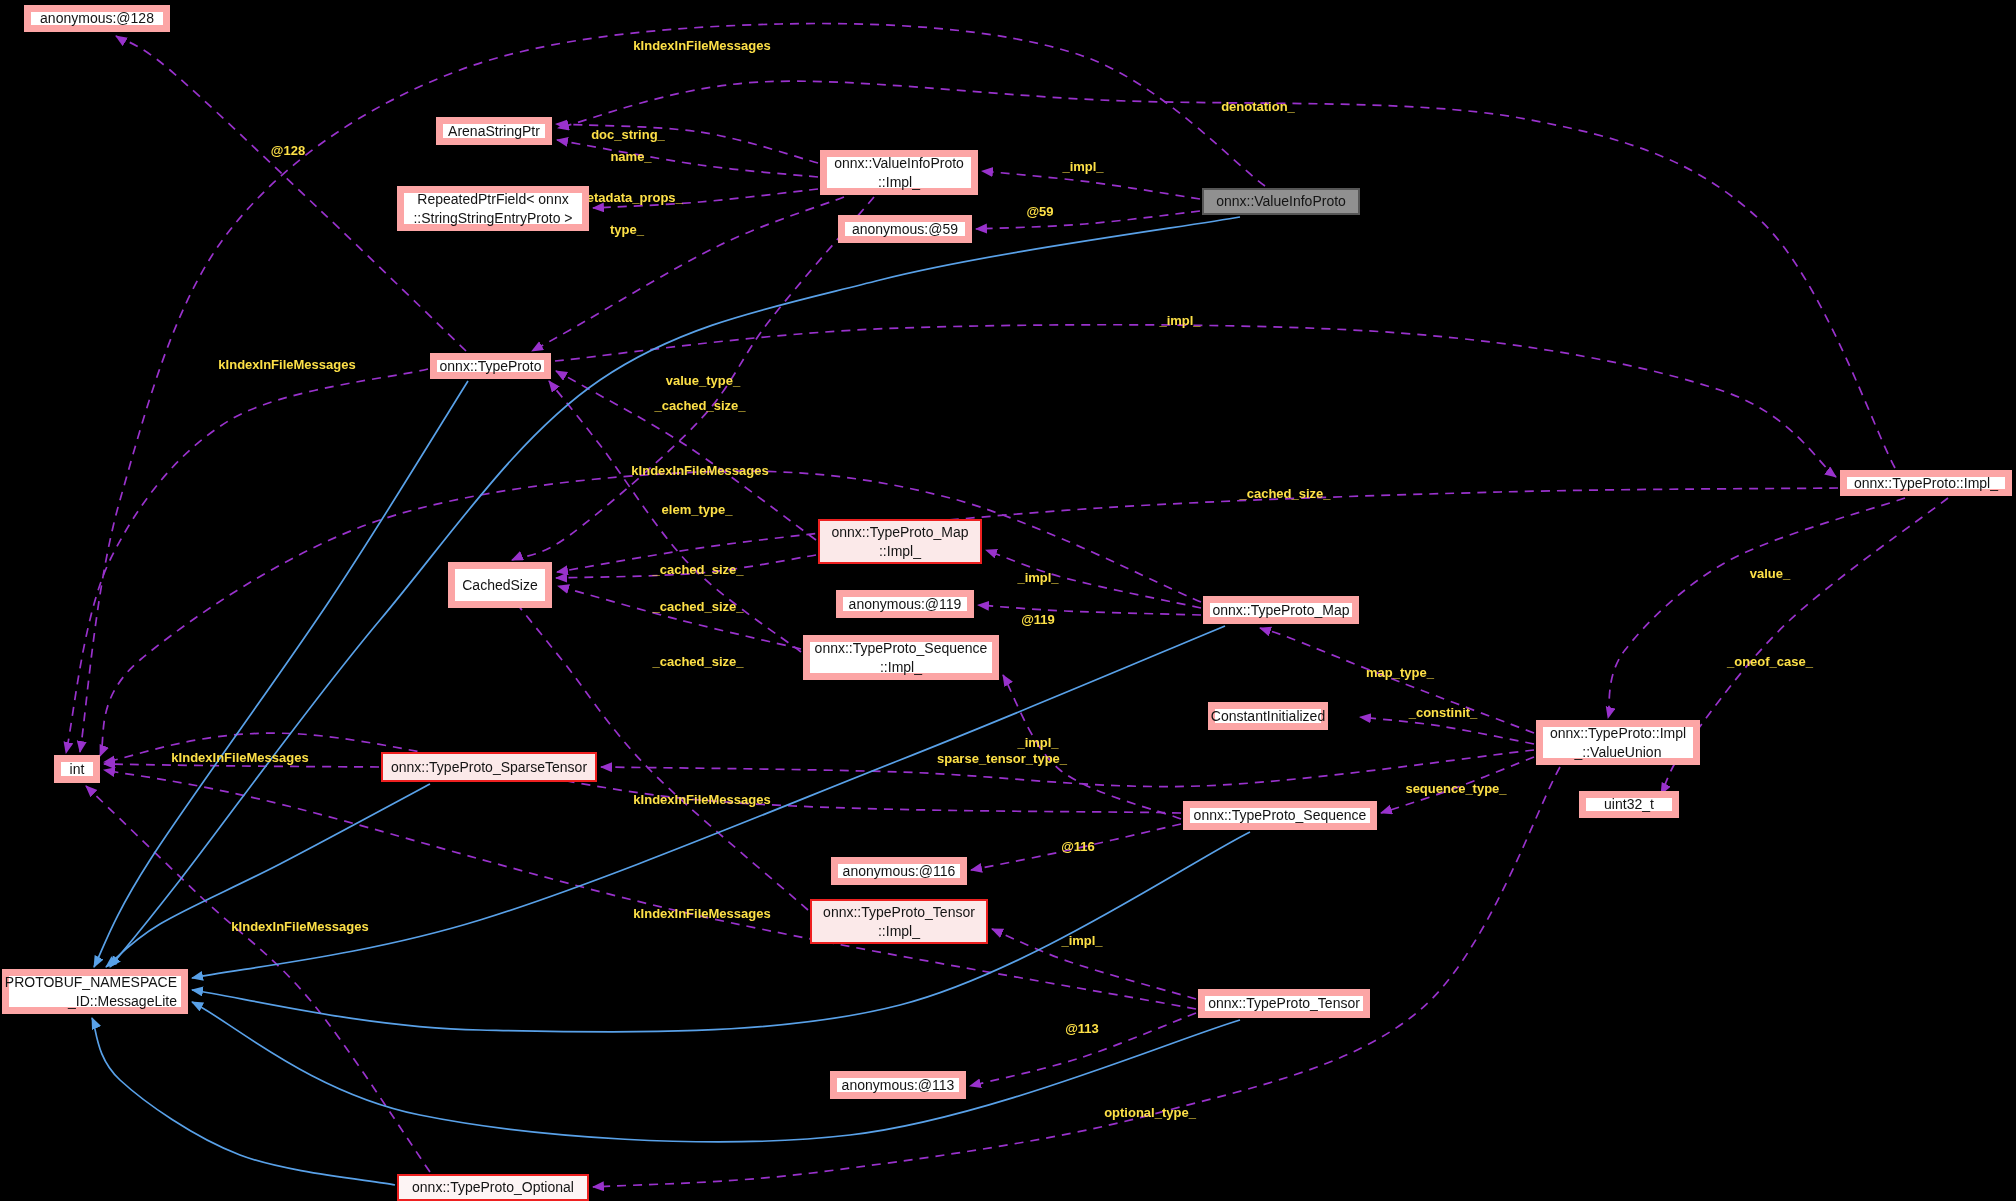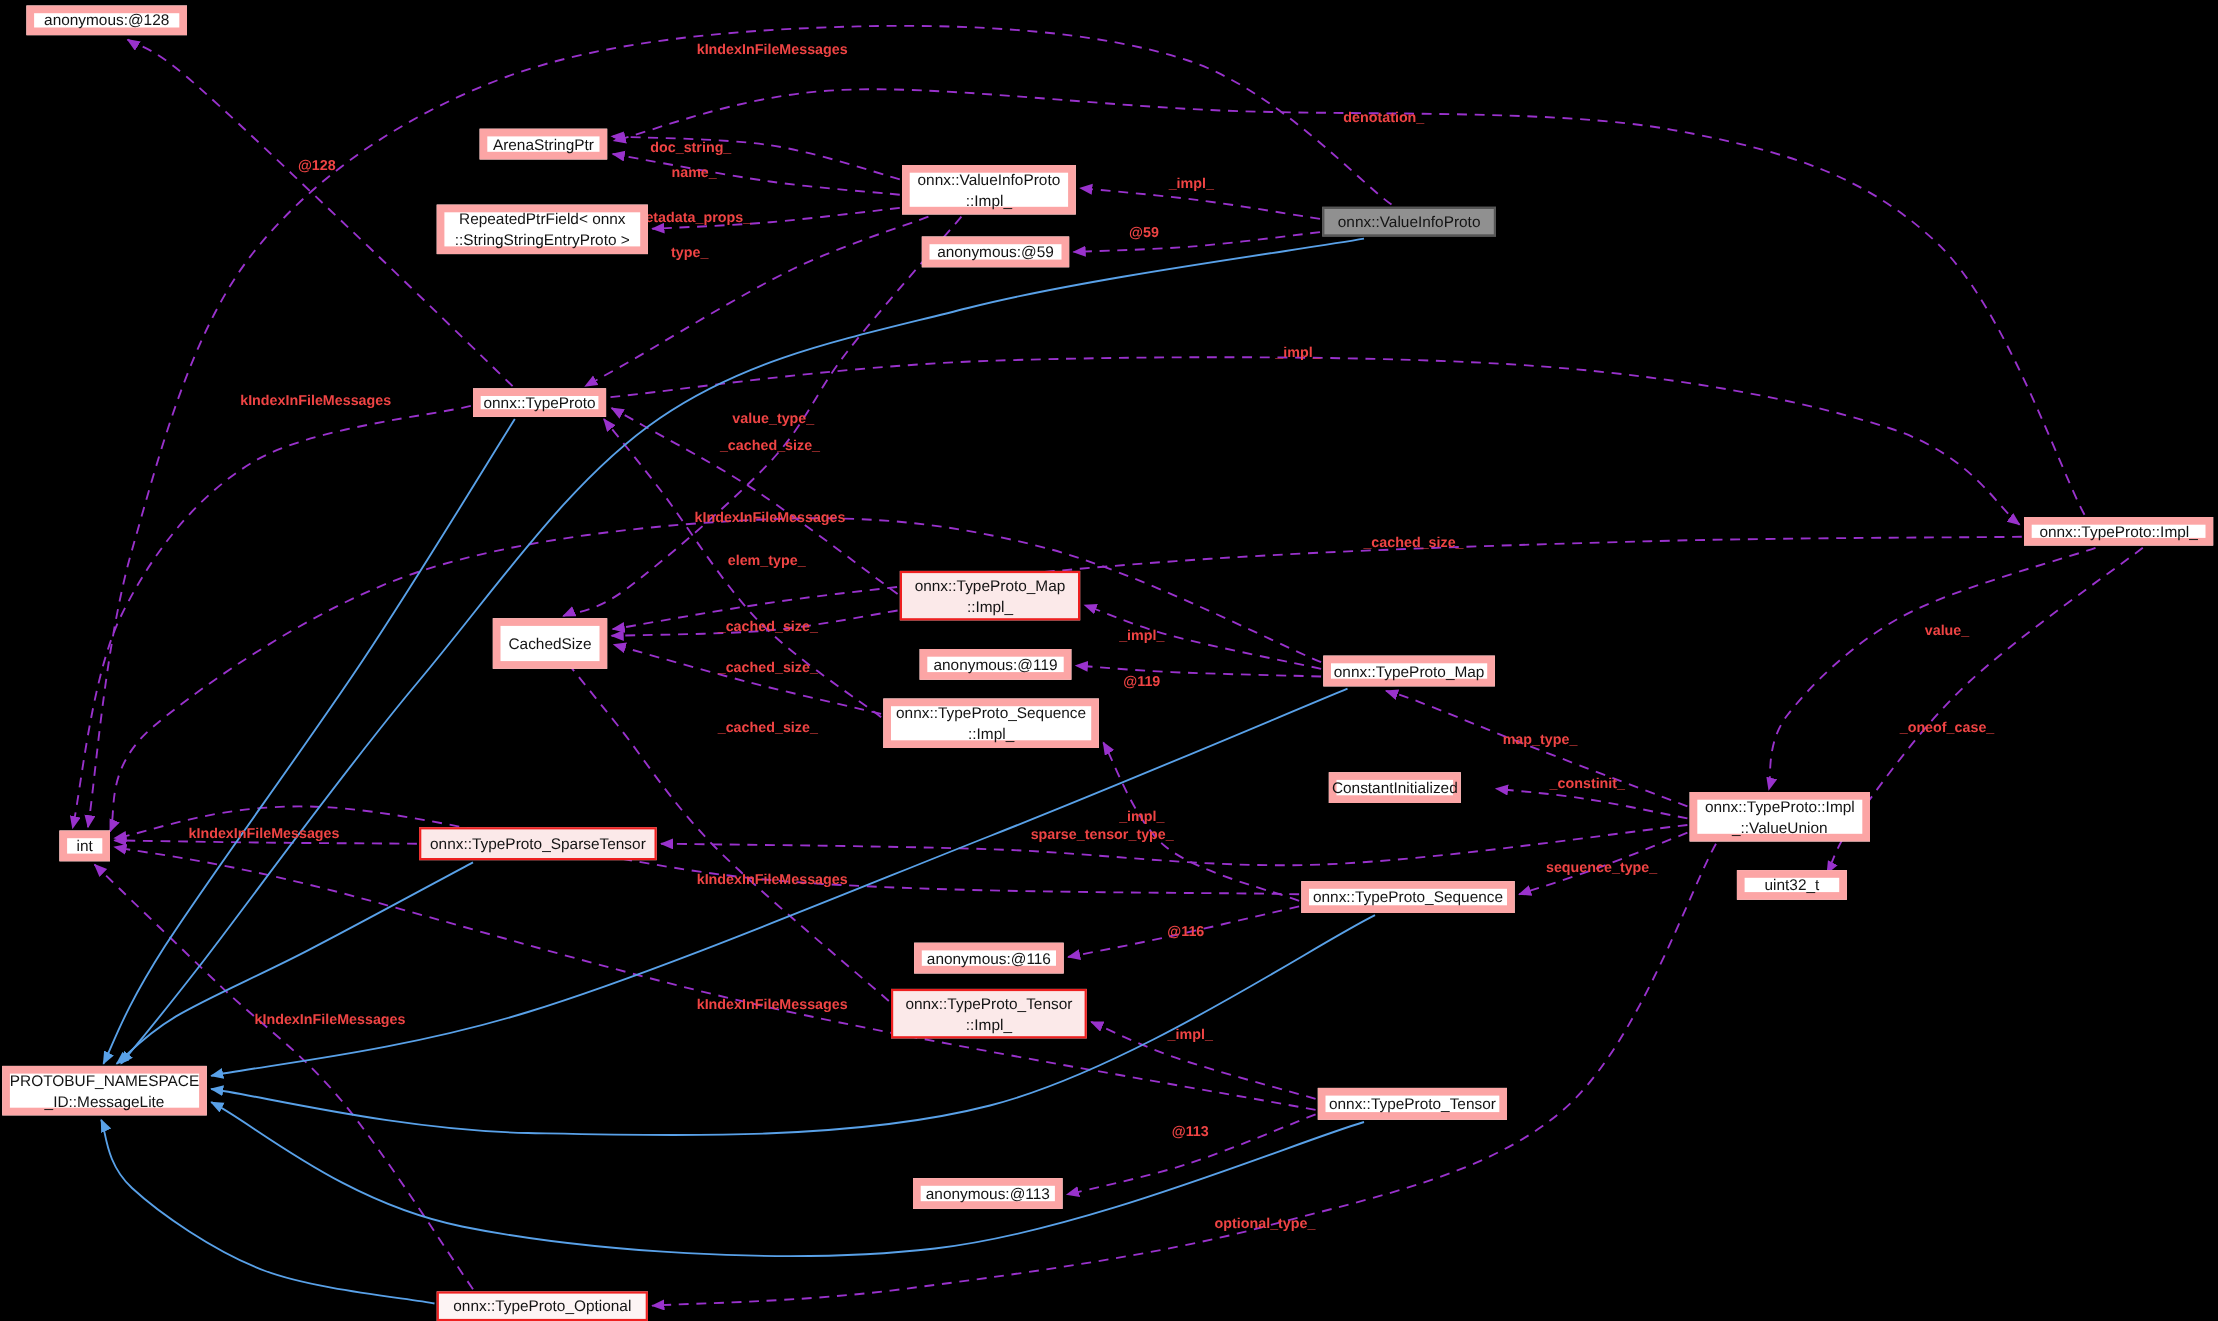--- a/index.html
+++ b/index.html
@@ -10,21 +10,21 @@
   .edge-usage{stroke:#9932cc;stroke-dasharray:9 7;}
   .edge-inherit{stroke:#59a1e8;}
   .node{position:absolute;z-index:3;box-sizing:border-box;background:#fff;
         border:7px solid #fca5a5;color:#141414;display:flex;flex-direction:column;
         align-items:center;justify-content:center;text-align:center;
         font-size:14px;line-height:1.3;white-space:nowrap;padding:0 4px;cursor:pointer;}
   .node.current{background:#909090;border:2px solid #565656;}
   .node.accent{background:#fbe9e9;border:2px solid #ee2020;}
   .node.accent-light{background:#fdf4f4;border:2px solid #ee2020;}
   .edge-label{position:absolute;z-index:2;transform:translate(-50%,-50%);
-        color:#ef4444;font-size:13px;font-weight:bold;white-space:nowrap;}
+        color:#fde047;font-size:13px;font-weight:bold;white-space:nowrap;}
 </style>
 </head>
 <body>
 
 <div id="stage">
     <svg id="edge-svg" width="2016" height="1201" viewBox="0 0 2016 1201">
       <defs>
         <marker id="arrow-usage" markerWidth="14" markerHeight="12" refX="11" refY="5" orient="auto" markerUnits="userSpaceOnUse">
           <path d="M0,0 L12,5 L0,10 z" fill="#9932cc"></path>
         </marker>
@@ -177,21 +177,21 @@
     <div class="node" style="left: 831px; top: 857px; width: 136px; height: 28px;">
       <span>anonymous:@116</span>
     </div>
     <div class="node accent" style="left: 810px; top: 899px; width: 178px; height: 45px;">
       <span>onnx::TypeProto_Tensor</span>
       <span>::Impl_</span>
     </div>
     <div class="node" style="left: 1198px; top: 989px; width: 172px; height: 29px;">
       <span>onnx::TypeProto_Tensor</span>
     </div>
-    <div class="node" style="left: 2px; top: 969px; width: 186px; height: 45px;">
+    <div class="node" style="left: 2px; top: 969px; width: 186px; height: 45px; align-items: flex-end;">
       <span>PROTOBUF_NAMESPACE</span>
       <span>_ID::MessageLite</span>
     </div>
     <div class="node" style="left: 830px; top: 1071px; width: 136px; height: 28px;">
       <span>anonymous:@113</span>
     </div>
     <div class="node accent-light" style="left: 397px; top: 1174px; width: 192px; height: 27px;">
       <span>onnx::TypeProto_Optional</span>
     </div>
   </div>

